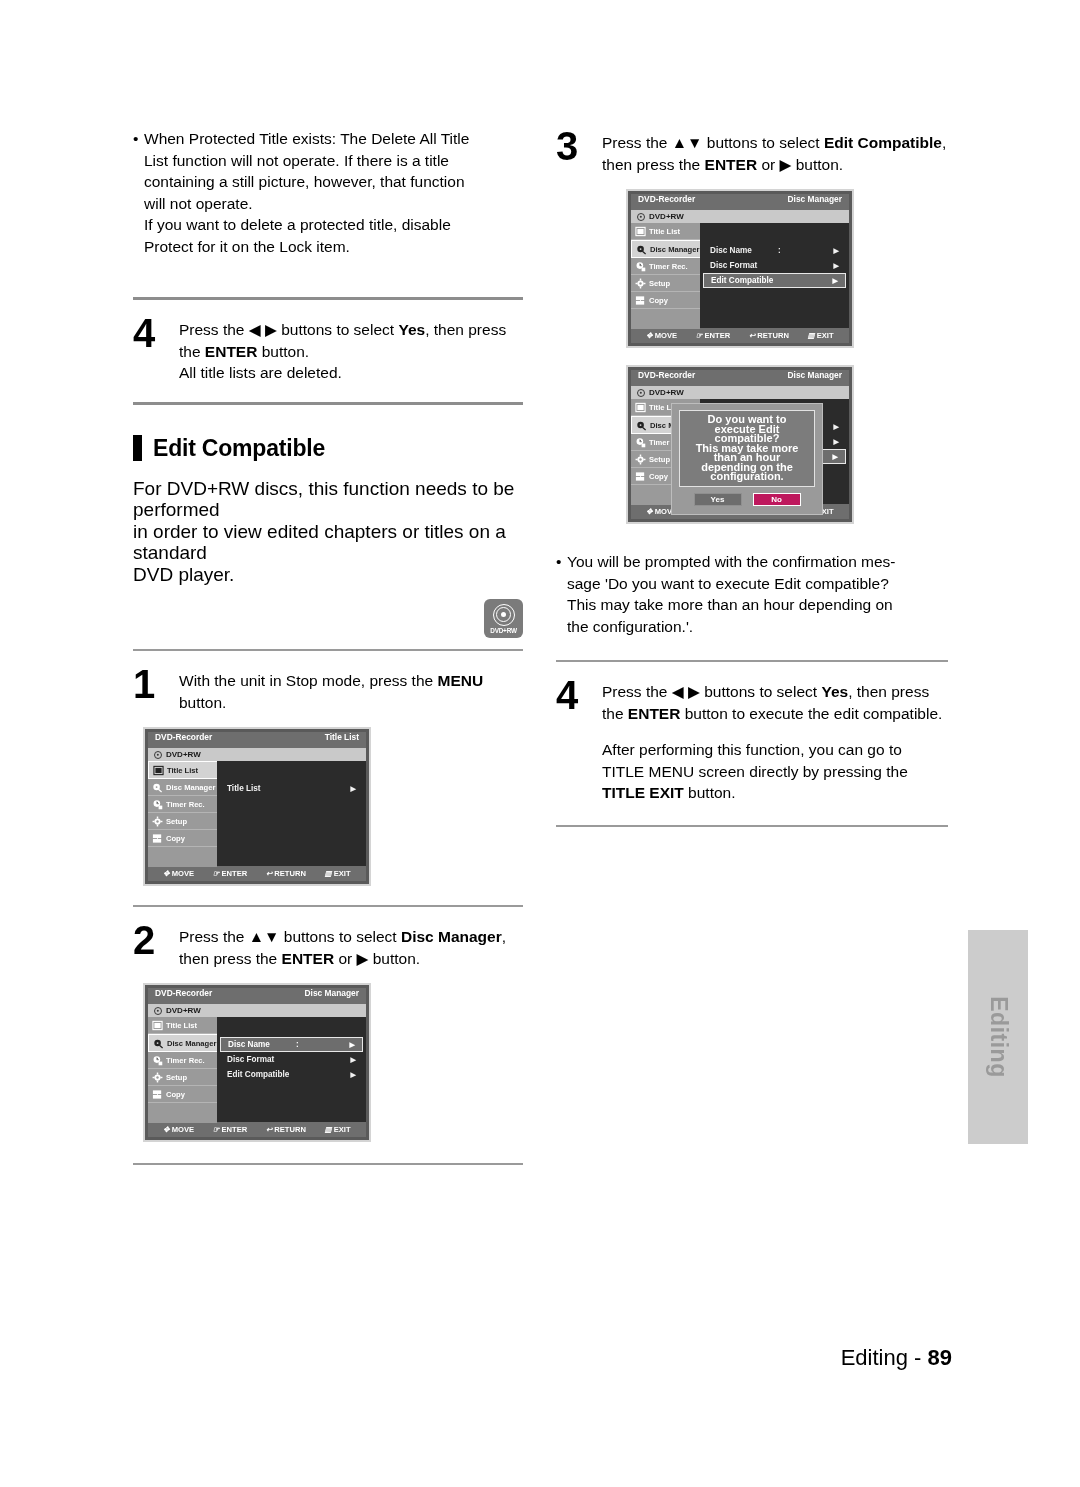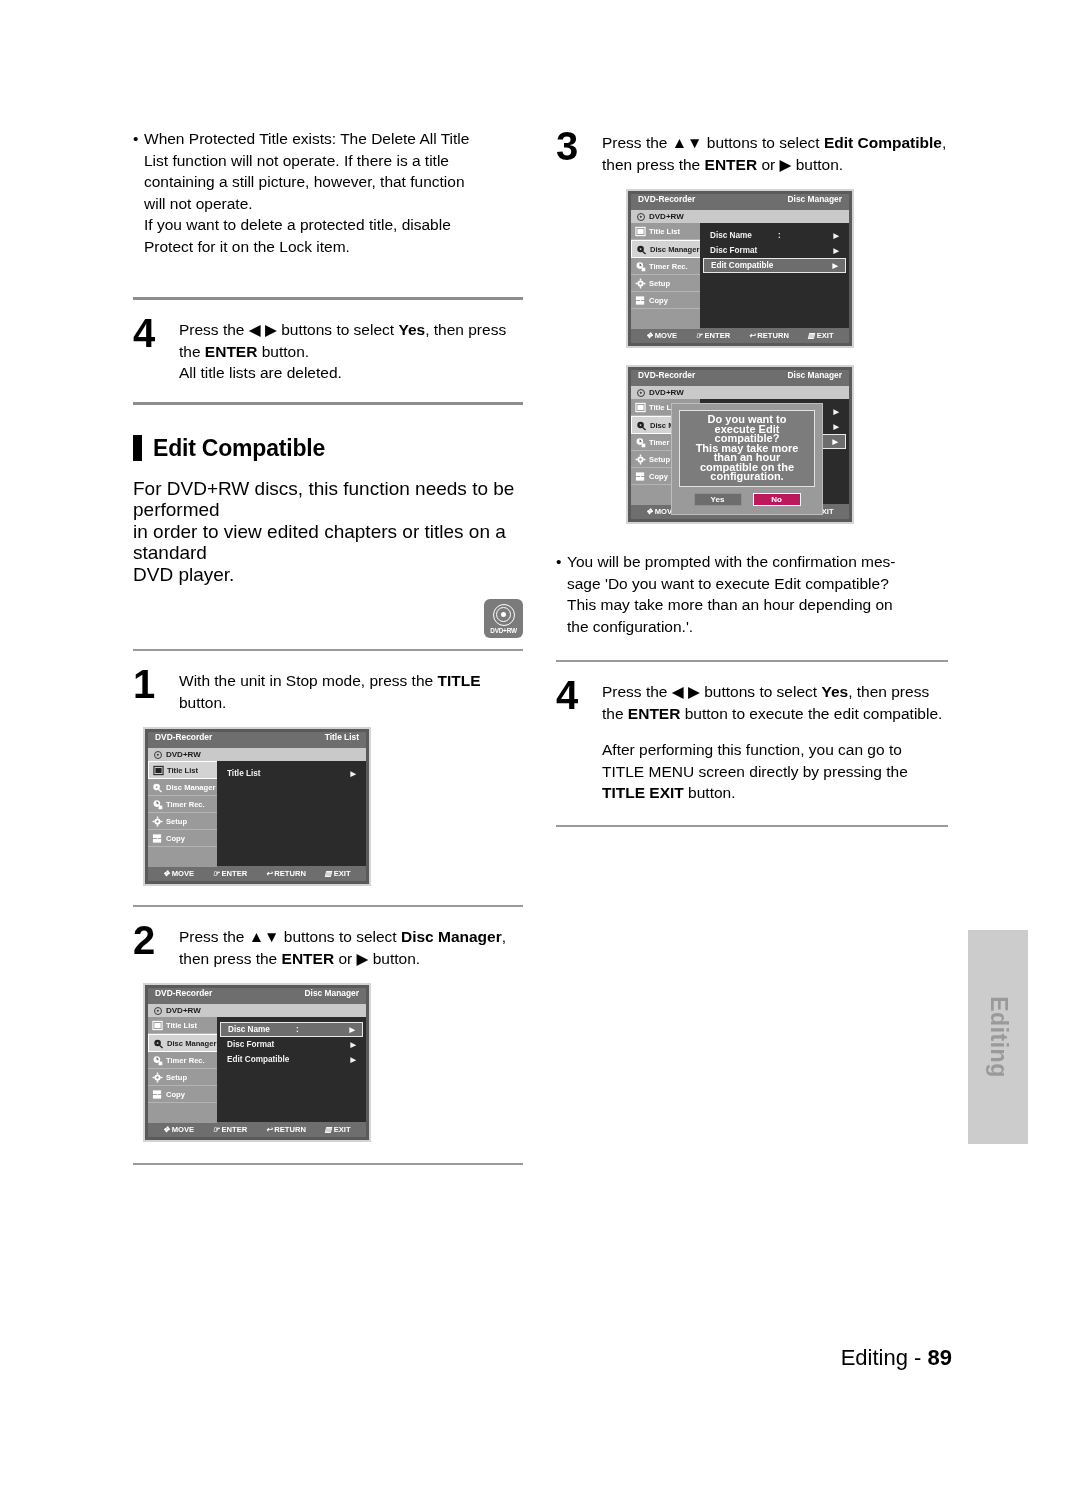--- a/index.html
+++ b/index.html
@@ -107,21 +107,21 @@
   }
   .osd-side-item.sel {
     background:#d3d3d3; color:#1e1e1e;
     border:1.3px solid #ffffff; border-right:none;
     height:18px;
   }
   .osd-side-filler { height:20px; background:#9a9a9a; }
 
   .side-ico { width:11px; height:11px; margin-right:3px; flex:0 0 11px; }
 
-  .osd-main { flex:1; background:#2b2b2b; position:relative; padding:5px 0 0 0; }
+  .osd-main { flex:1; background:#2b2b2b; position:relative; padding:20px 0 0 0; }
   .osd-row {
     height:15px; display:flex; align-items:center;
     color:#f2f2f2; font-weight:bold; font-size:8.2px;
     padding:0 7px 0 7px; margin:0 3px;
     position:relative;
   }
   .osd-row .r-label { flex:0 0 auto; }
   .osd-row .r-colon { margin-left:26px; }
   .osd-row .r-arrow { position:absolute; right:7px; font-size:7px; }
   .osd-row.sel {
@@ -223,21 +223,21 @@
         <div class="disc-ring"></div>
         <div class="disc-label">DVD+RW</div>
       </div>
     </div>
 
     <div class="hr thin" style="margin-top:11px;"></div>
 
     <div class="step">
       <div class="step-num">1</div>
       <div class="step-body">
-        With the unit in Stop mode, press the <b>TITLE</b><br>
+        With the unit in Stop mode, press the <b>MENU</b><br>
         button.
       </div>
     </div>
 
     <div class="osd" style="margin-left:10px;">
       <div class="osd-inner">
         <div class="osd-titlebar">
           <span>DVD-Recorder</span>
           <span>Title List</span>
         </div>
@@ -607,21 +607,21 @@
               <span class="r-label" style="visibility:hidden">Edit Compatible</span>
               <span class="r-arrow">▶</span>
             </div>
           </div>
         </div>
 
         <div class="osd-dialog">
           <div class="osd-dialog-msg">
             <div>Do you want to execute Edit compatible?</div>
             <div>This may take more than an hour</div>
-            <div>compatible on the configuration.</div>
+            <div>depending on the configuration.</div>
           </div>
           <div class="osd-dialog-btns">
             <div class="osd-btn yes">Yes</div>
             <div class="osd-btn no">No</div>
           </div>
         </div>
 
         <div class="osd-footer">
           <span>
               <i class="ft-ico">✥</i>

